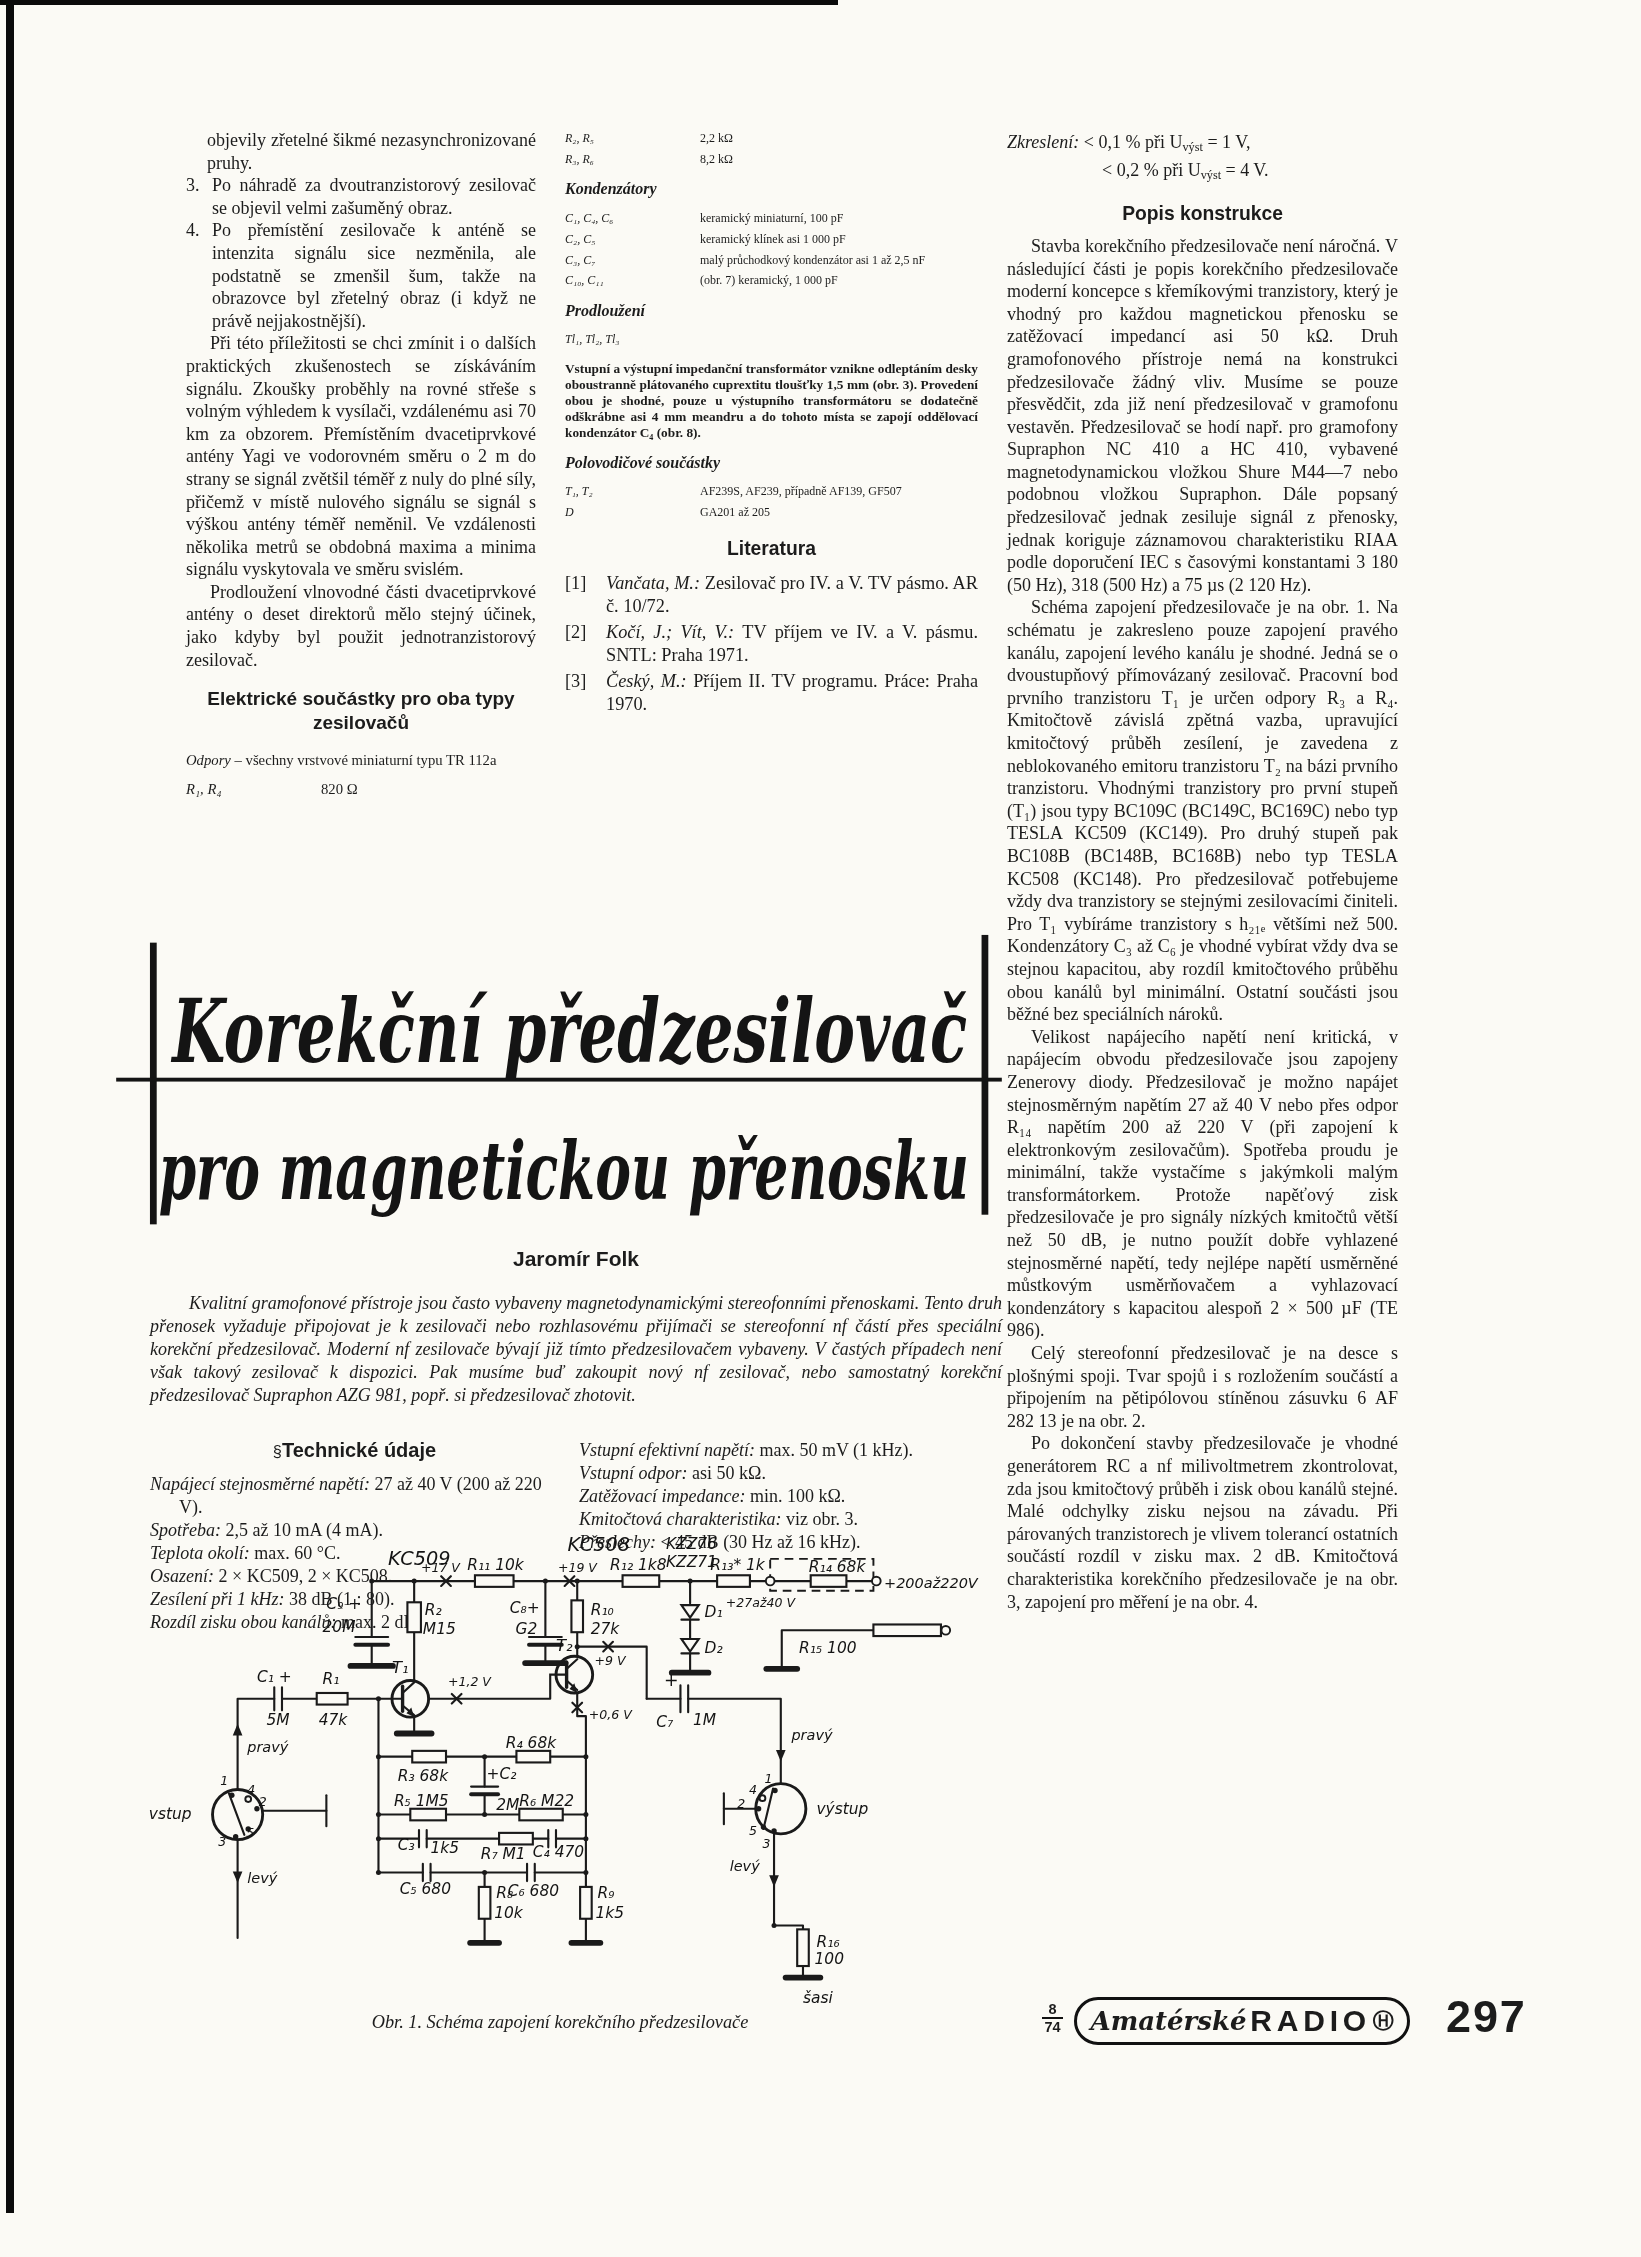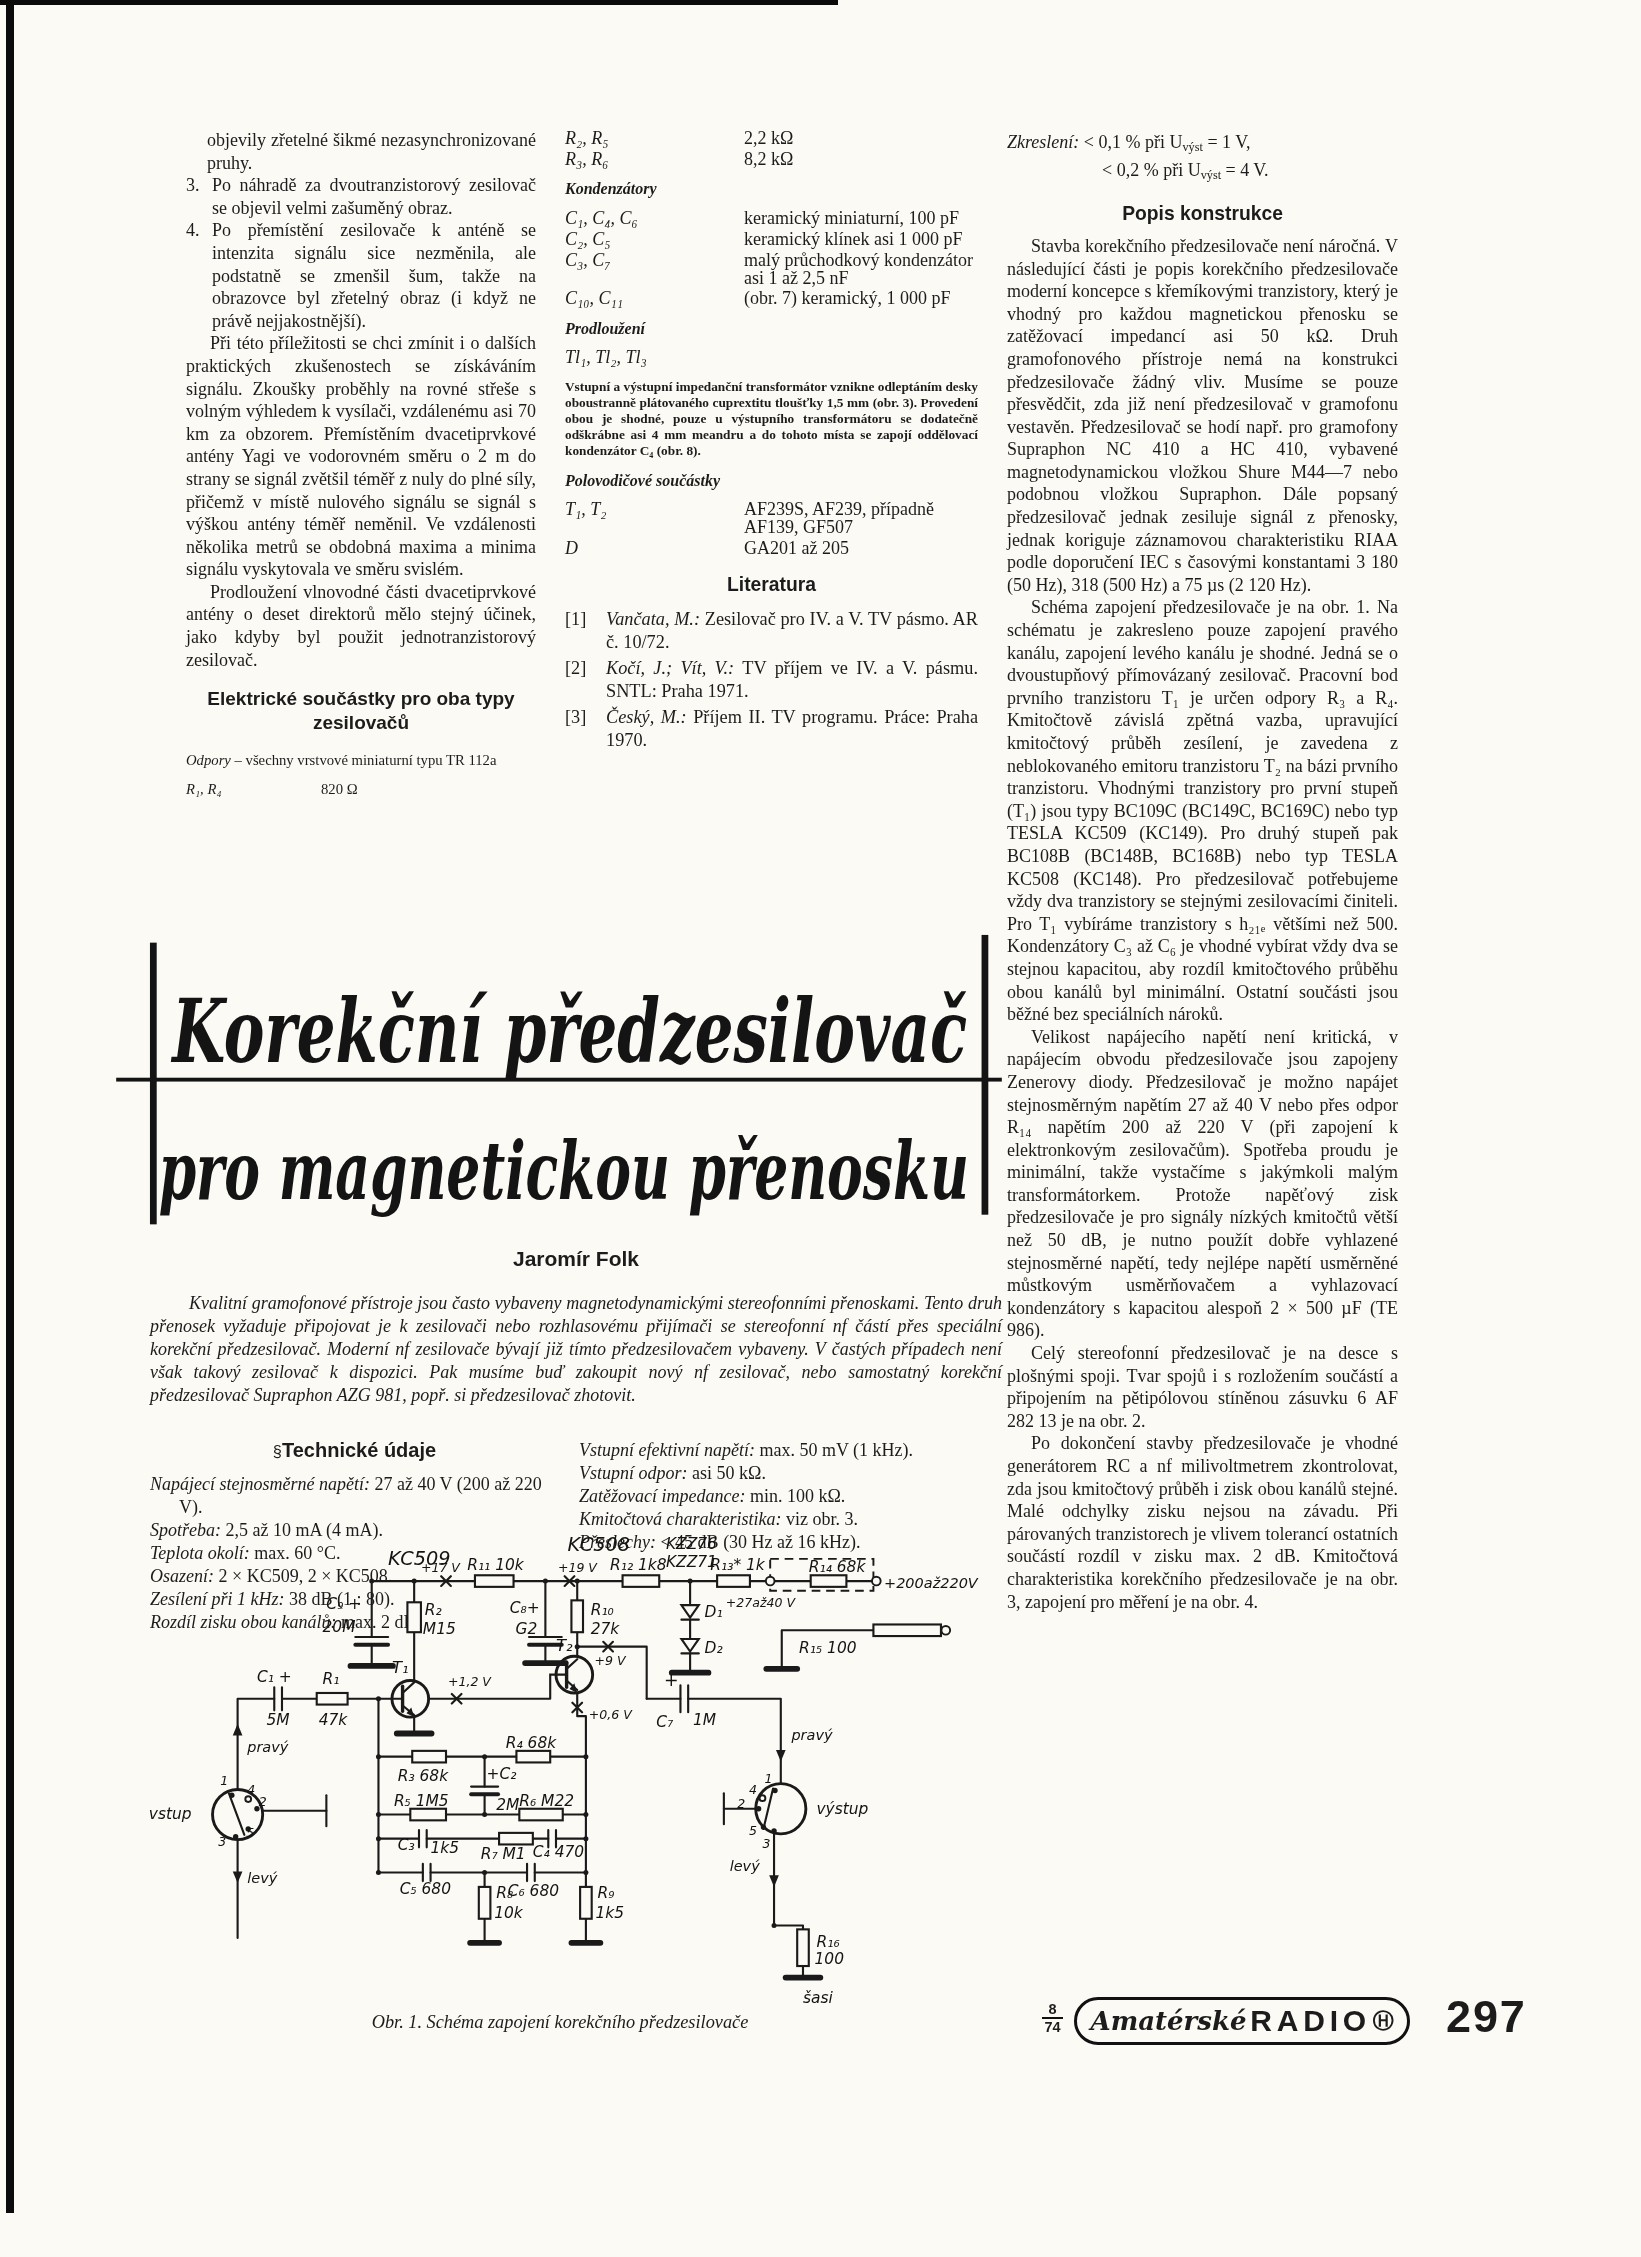--- a/index.html
+++ b/index.html
@@ -21,21 +21,21 @@
   .ln{width:26px;flex:none;}
   .lt{flex:1;text-align:justify;}
   p.bp{margin:0;text-indent:24px;}
   .heading-sans{font-family:"Liberation Sans","DejaVu Sans",sans-serif;font-weight:bold;text-align:center;}
   #col1 .h1{font-size:19px;line-height:24px;margin:15.4px 0 9.7px;}
   .odpory{font-size:14.7px;line-height:18.3px;text-align:left;margin-top:16px;}
   .it{font-style:italic;}
   .r1row{font-size:14.7px;margin-top:8.7px;display:flex;}
   .r1row .cterm{width:135px;}
   
-  .crow{display:flex;font-size:18px;line-height:18px;margin-bottom:2.9px;gap:44px;}
+  .crow{display:flex;font-size:12px;line-height:18px;margin-bottom:2.9px;}
   .cterm{width:135px;flex:none;font-style:italic;}
   .cdesc{flex:1;text-align:left;}
   .subhead{font-style:italic;font-weight:bold;font-size:16px;margin:10.6px 0 7.7px;text-align:left;}
   .trafo{font-weight:bold;font-size:13.3px;line-height:16px;margin:12.6px 0 7.7px;text-align:justify;}
   .lith{font-size:19.3px;margin:17.4px 0 11.6px;}
   .lrow{display:flex;font-size:18.3px;line-height:23px;margin-bottom:2.9px;}
   .lnum{width:41px;flex:none;}
   .ltext{flex:1;text-align:justify;}
   
   .zk{margin:0;}

